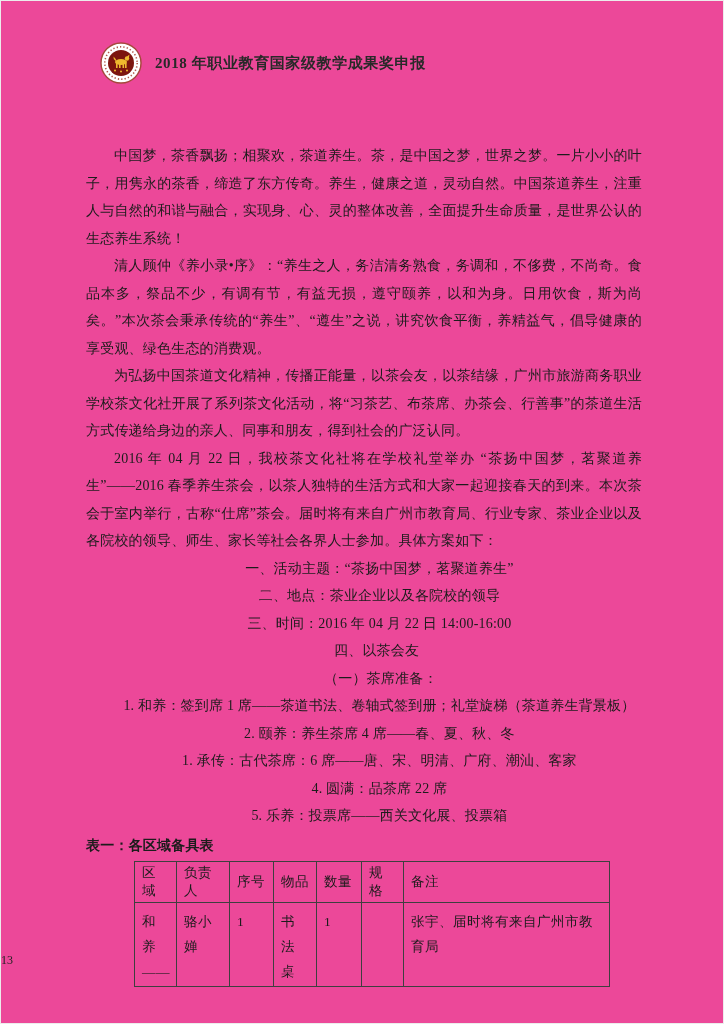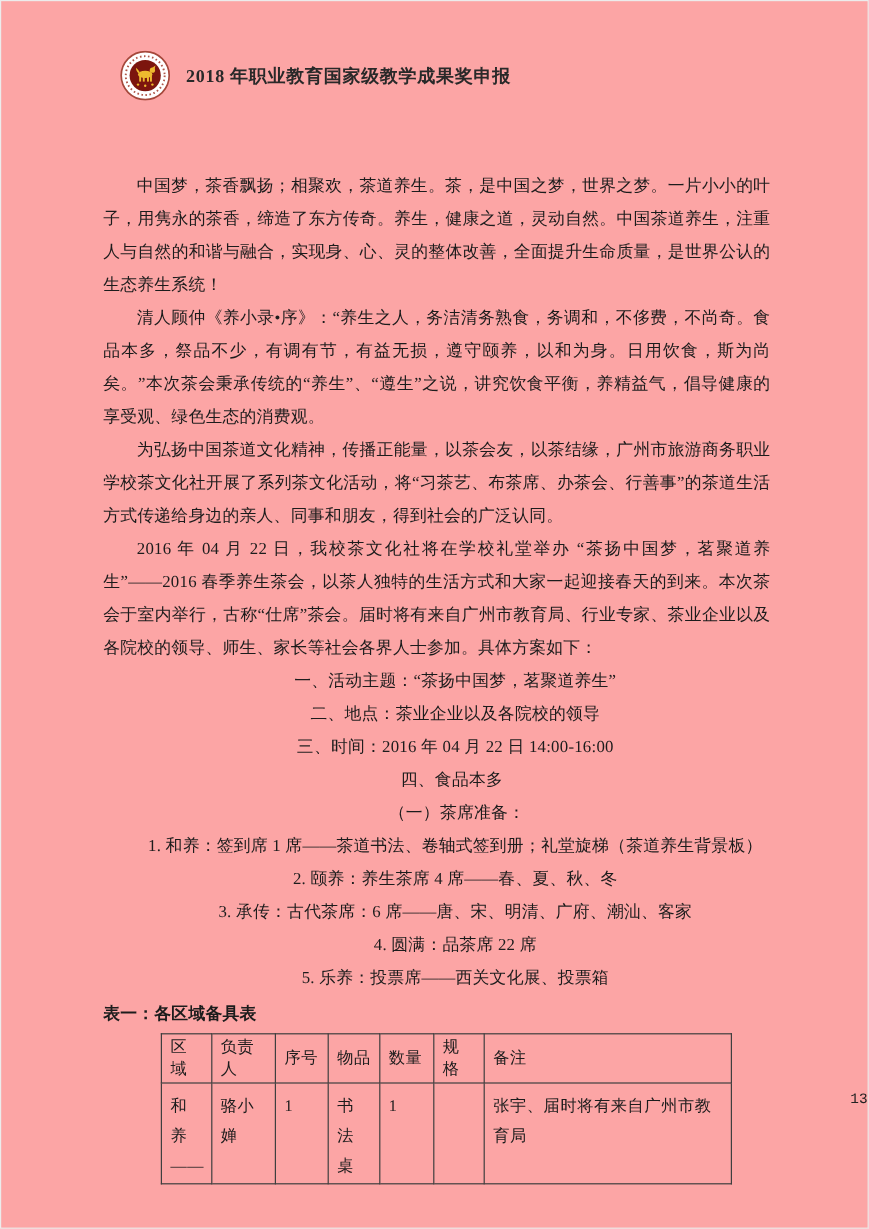--- a/index.html
+++ b/index.html
@@ -2,21 +2,21 @@
 <html><head>
 <meta charset="utf-8">
 <style>
   * { box-sizing: border-box; }
   html, body { margin: 0; padding: 0; background: #f6f6f6; }
   .page {
     position: relative;
     width: 724px;
     height: 1024px;
     margin: 0 auto;
-    background: #fca5a5;
+    background: #ec4899;
     border: 1px solid #ececec;
     font-family: "Liberation Serif", "DejaVu Serif", serif;
     color: #1c1c1c;
     overflow: hidden;
   }
 
   
   .header {
     position: absolute;
     top: 41px;
@@ -98,27 +98,26 @@
     height: 56px;
     padding: 6px 7px 2px 7px;
     vertical-align: top;
     white-space: pre-line;
     line-height: 25px;
   }
 
   
   .page-number {
     position: absolute;
-    top: 908px;
+    top: 952px;
     left: 0;
     width: 100%;
-    text-align: right;
+    text-align: left;
     font-size: 12px;
     color: #222222;
-    font-family: Liberation Mono, monospace;
   }
 </style>
 </head>
 <body>
 
 <div class="page">
 
   <div class="header">
     <div class="logo">
       <svg viewBox="0 0 42 42" width="42" height="42">
@@ -146,25 +145,25 @@
 
   <div class="content">
     <p class="para">中国梦，茶香飘扬；相聚欢，茶道养生。茶，是中国之梦，世界之梦。一片小小的叶子，用隽永的茶香，缔造了东方传奇。养生，健康之道，灵动自然。中国茶道养生，注重人与自然的和谐与融合，实现身、心、灵的整体改善，全面提升生命质量，是世界公认的生态养生系统！</p>
     <p class="para">清人顾仲《养小录•序》：“养生之人，务洁清务熟食，务调和，不侈费，不尚奇。食品本多，祭品不少，有调有节，有益无损，遵守颐养，以和为身。日用饮食，斯为尚矣。”本次茶会秉承传统的“养生”、“遵生”之说，讲究饮食平衡，养精益气，倡导健康的享受观、绿色生态的消费观。</p>
     <p class="para">为弘扬中国茶道文化精神，传播正能量，以茶会友，以茶结缘，广州市旅游商务职业学校茶文化社开展了系列茶文化活动，将“习茶艺、布茶席、办茶会、行善事”的茶道生活方式传递给身边的亲人、同事和朋友，得到社会的广泛认同。</p>
     <p class="para">2016 年 04 月 22 日，我校茶文化社将在学校礼堂举办 “茶扬中国梦，茗聚道养生”——2016 春季养生茶会，以茶人独特的生活方式和大家一起迎接春天的到来。本次茶会于室内举行，古称“仕席”茶会。届时将有来自广州市教育局、行业专家、茶业企业以及各院校的领导、师生、家长等社会各界人士参加。具体方案如下：</p>
 
     <p class="li indent-a">一、活动主题：“茶扬中国梦，茗聚道养生”</p>
     <p class="li indent-a">二、地点：茶业企业以及各院校的领导</p>
     <p class="li indent-a">三、时间：2016 年 04 月 22 日 14:00-16:00</p>
-    <p class="li indent-b">四、食品本多</p>
+    <p class="li indent-b">四、以茶会友</p>
     <p class="li indent-c">（一）茶席准备：</p>
     <p class="li indent-a">1. 和养：签到席 1 席——茶道书法、卷轴式签到册；礼堂旋梯（茶道养生背景板）</p>
     <p class="li indent-a">2. 颐养：养生茶席 4 席——春、夏、秋、冬</p>
-    <p class="li indent-a">3. 承传：古代茶席：6 席——唐、宋、明清、广府、潮汕、客家</p>
+    <p class="li indent-a">1. 承传：古代茶席：6 席——唐、宋、明清、广府、潮汕、客家</p>
     <p class="li indent-a">4. 圆满：品茶席 22 席</p>
     <p class="li indent-a">5. 乐养：投票席——西关文化展、投票箱</p>
 
     <div class="caption">表一：各区域备具表</div>
 
     <table class="equip">
       <colgroup>
         <col style="width:42px">
           <col style="width:53px">
           <col style="width:44px">

